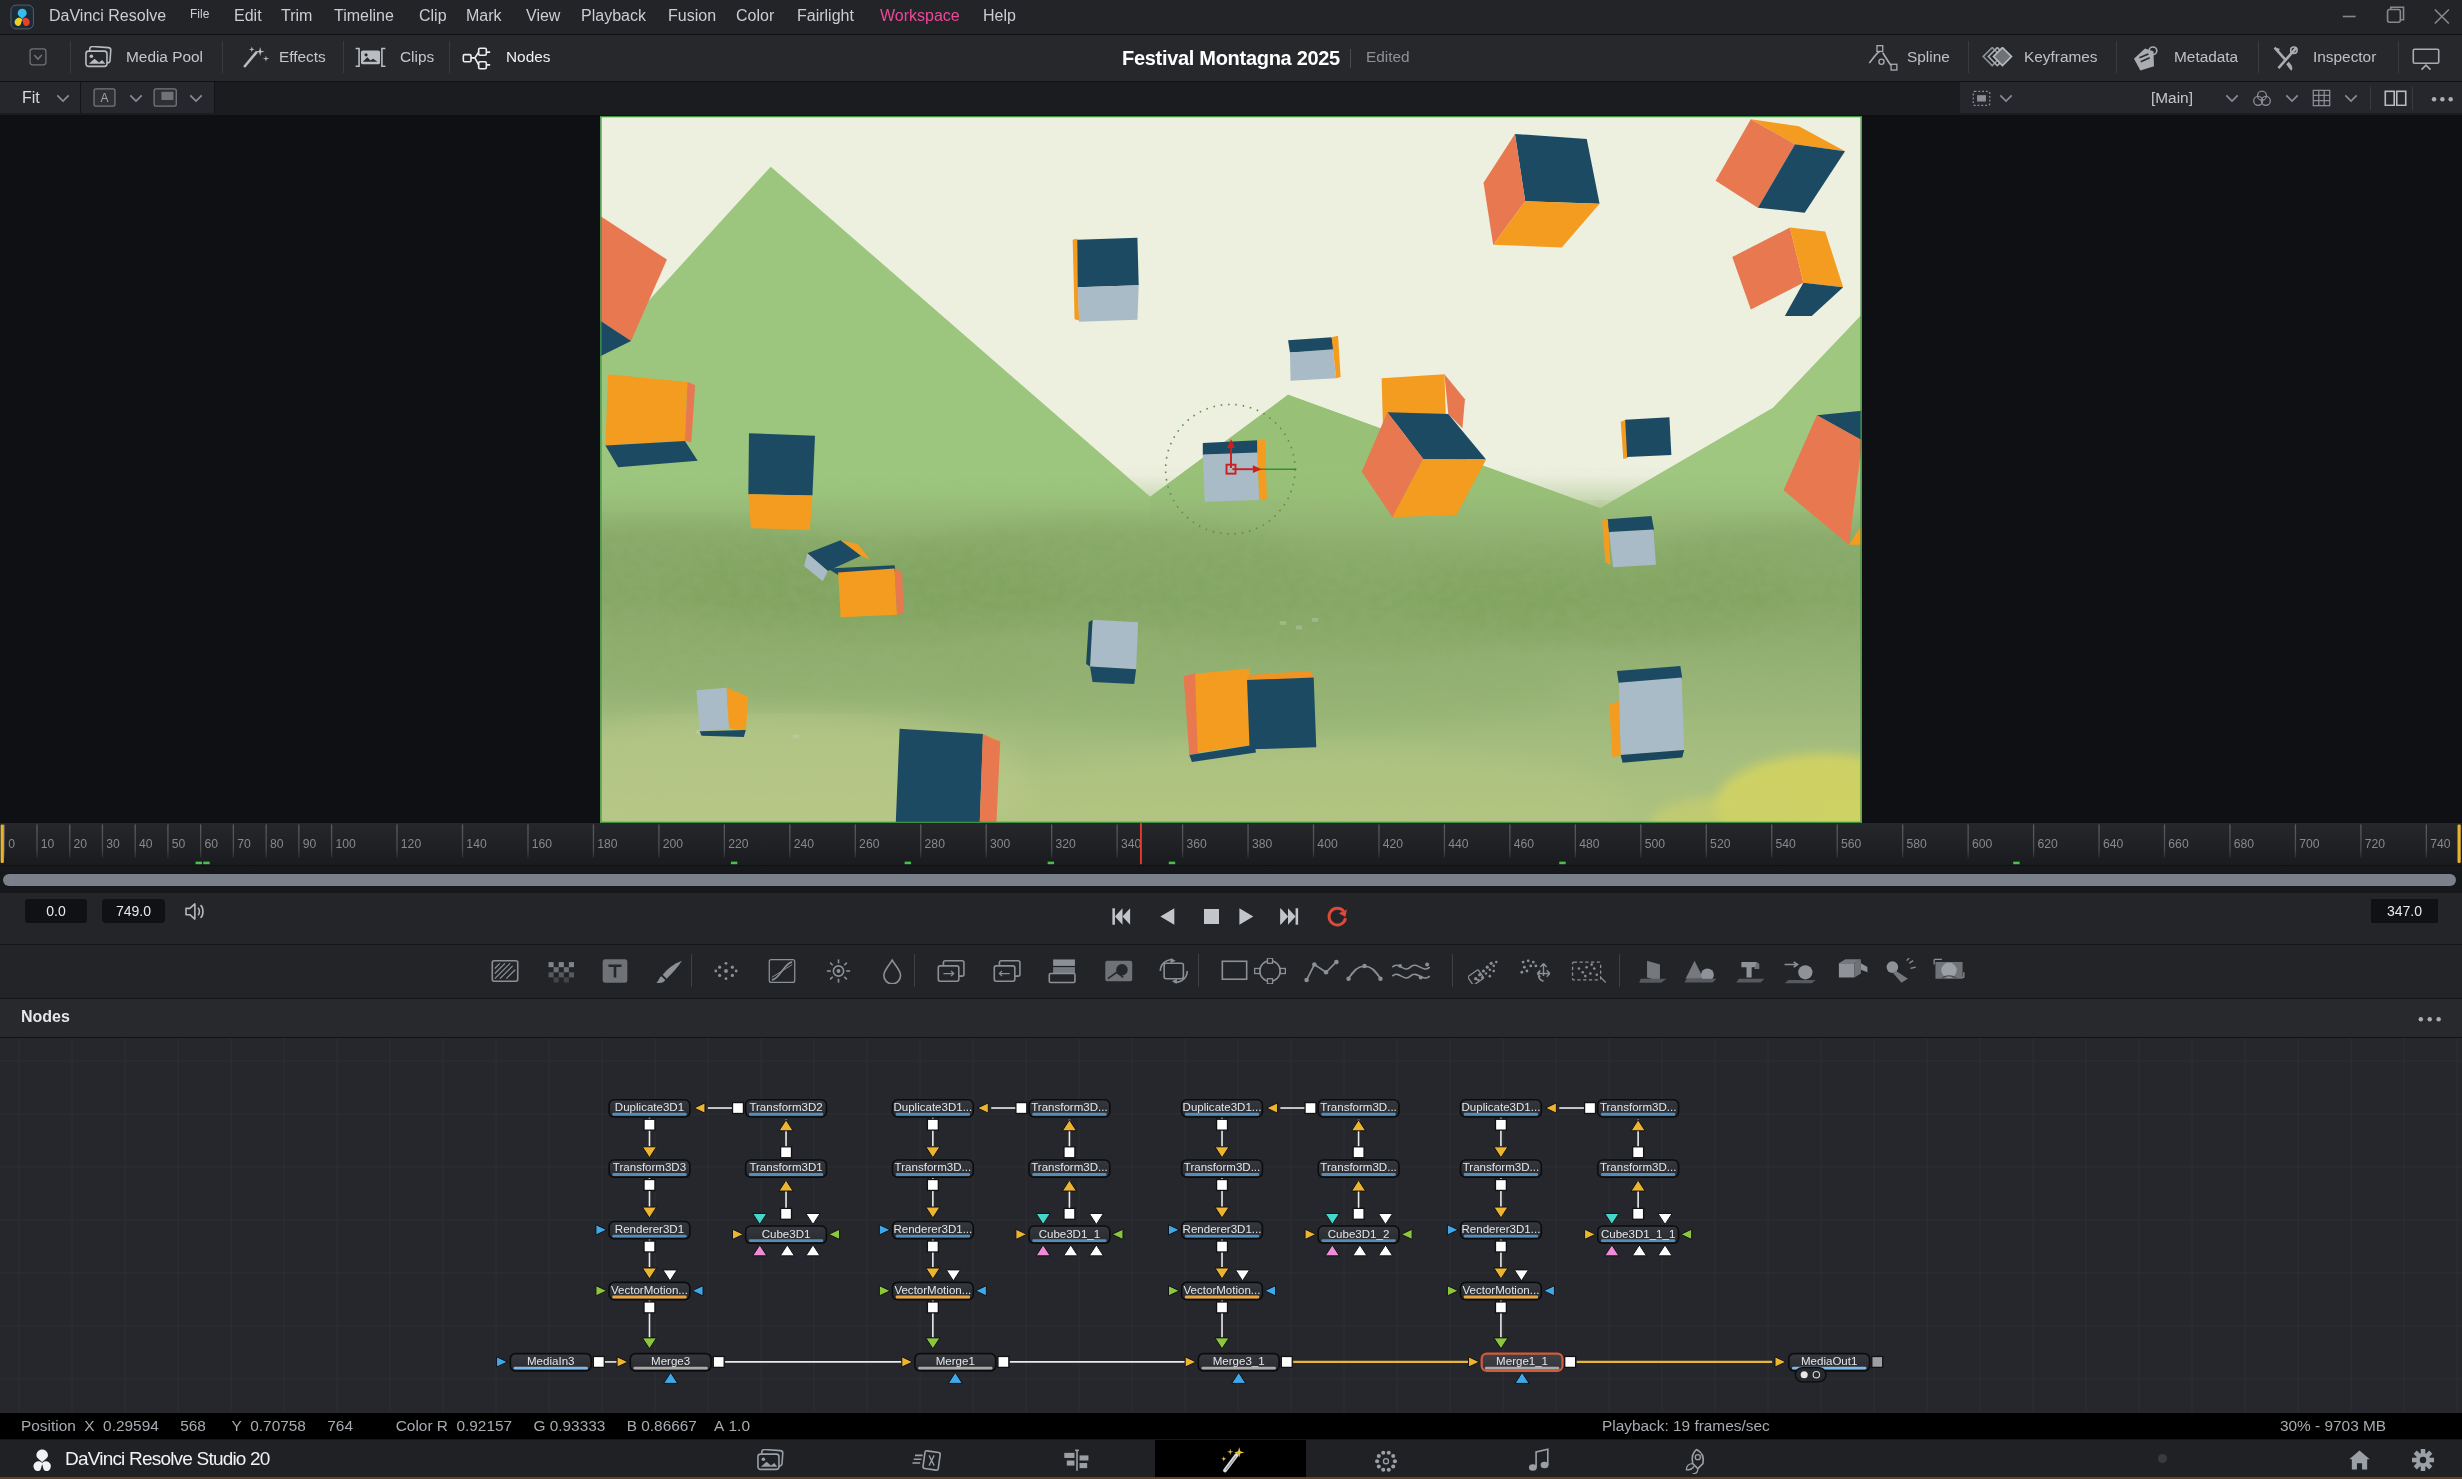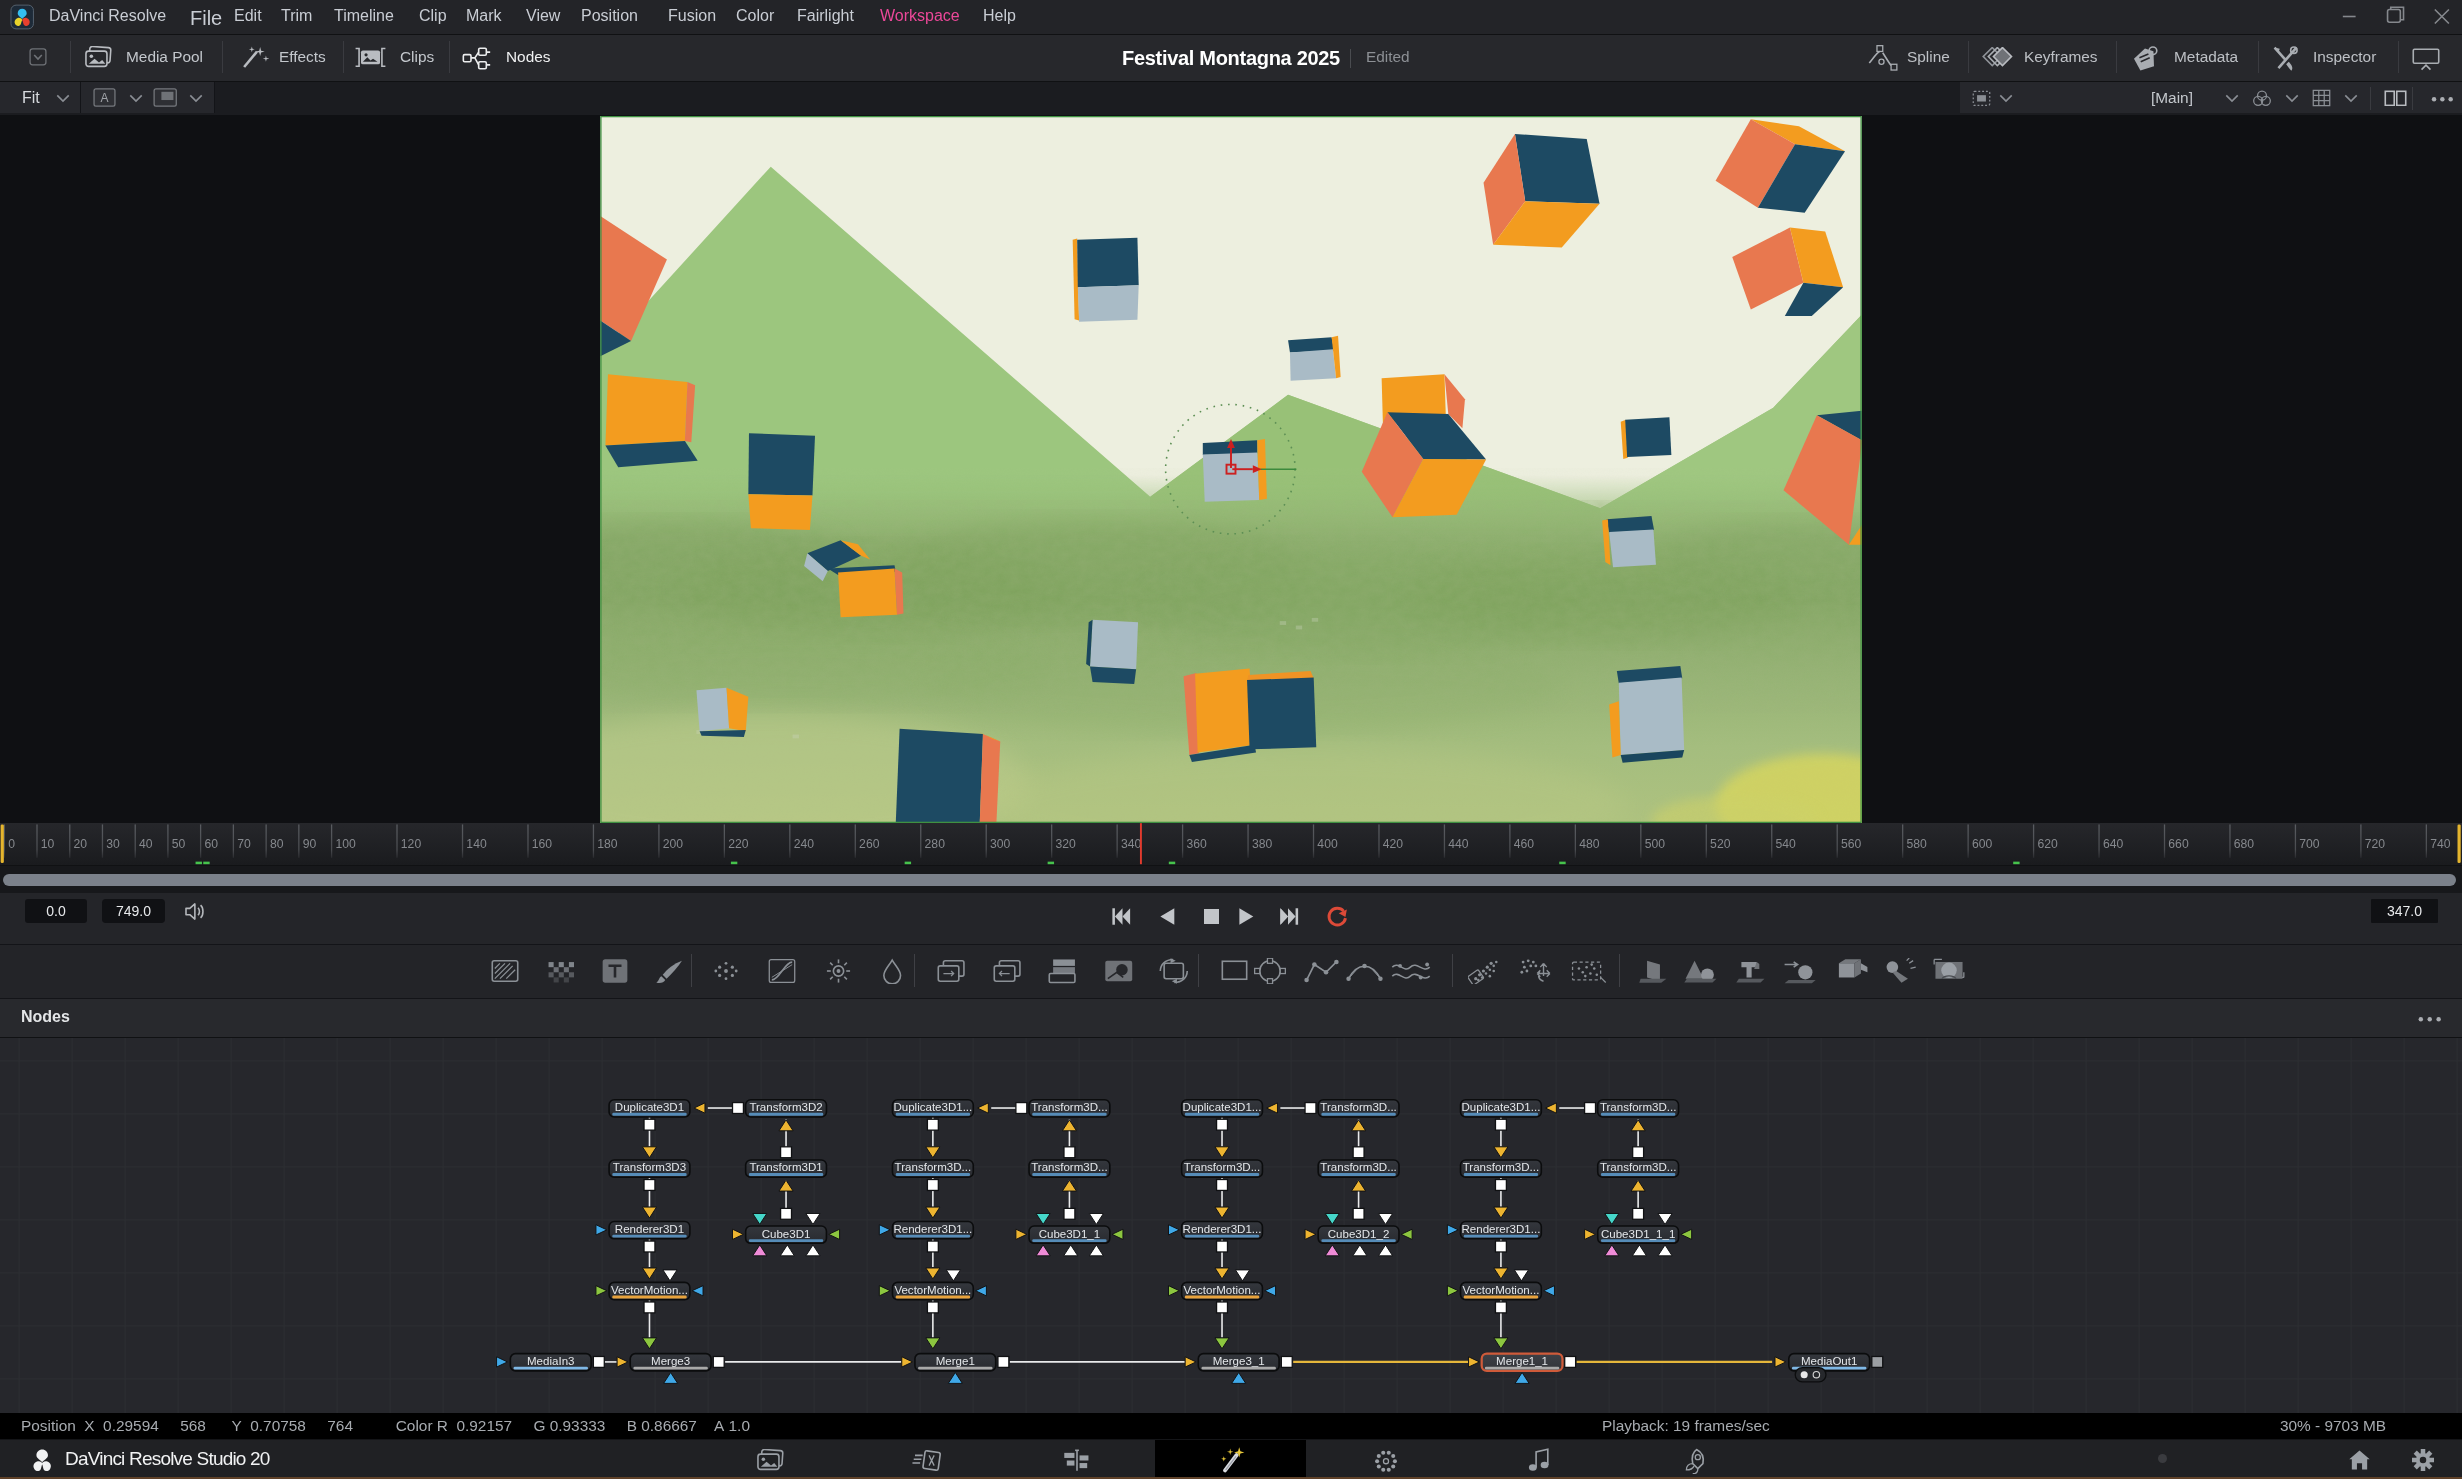--- a/index.html
+++ b/index.html
@@ -1,28 +1,28 @@
 <!DOCTYPE html>
 <html style="font-size:10.3px"><head><meta charset="utf-8"><style>html,body{margin:0;padding:0;width:2462px;height:1480px;background:#131416;overflow:hidden;font-family:"Liberation Sans",sans-serif;-webkit-font-smoothing:antialiased}.abs{position:absolute}.txt{position:absolute;white-space:nowrap}.sep{position:absolute;width:1.3px;background:#3a3b40}</style></head><body>
 <div class="abs" style="left:0;top:0;width:2462px;height:34px;background:#232428;border-bottom:1.3px solid #101113">
     <svg style="position:absolute;left:10.3px;top:3.8px" width="24.4" height="26" viewBox="0 0 38 40">
       <rect x="1.5" y="1.5" width="35" height="37" rx="8" fill="#1d2a38" stroke="#56636f" stroke-width="1.5"></rect>
       <path d="M19 7 C23 7 26 10 26 14 C26 18 21 20 19 23 C17 20 12 18 12 14 C12 10 15 7 19 7Z" fill="#35bdf0"></path>
       <path d="M8 31 C6 27 8 23 12 21.6 C15.5 20.5 19 23 19 25 C17 27.5 18 32 14.5 33.5 C12 34.5 9 33.5 8 31Z" fill="#e8d32b"></path>
       <path d="M30 31 C32 27 30 23 26 21.6 C22.5 20.5 19 23 19 25 C21 27.5 20 32 23.5 33.5 C26 34.5 29 33.5 30 31Z" fill="#e8402e"></path>
     </svg>
     <span class="txt" style="left:49px;top:7px;font-size:16px;color:#c9cdd4">DaVinci Resolve</span>
-    <span class="txt" style="left:190px;top:7px;font-size:20px;color:#c9cdd4">File</span>
+    <span class="txt" style="left:190px;top:7px;font-size:12px;color:#c9cdd4">File</span>
     <span class="txt" style="left:234px;top:7px;font-size:16px;color:#c9cdd4">Edit</span>
     <span class="txt" style="left:281px;top:7px;font-size:16px;color:#c9cdd4">Trim</span>
     <span class="txt" style="left:334px;top:7px;font-size:16px;color:#c9cdd4">Timeline</span>
     <span class="txt" style="left:419px;top:7px;font-size:16px;color:#c9cdd4">Clip</span>
     <span class="txt" style="left:466px;top:7px;font-size:16px;color:#c9cdd4">Mark</span>
     <span class="txt" style="left:526px;top:7px;font-size:16px;color:#c9cdd4">View</span>
-    <span class="txt" style="left:581px;top:7px;font-size:16px;color:#c9cdd4">Position</span>
+    <span class="txt" style="left:581px;top:7px;font-size:16px;color:#c9cdd4">Playback</span>
     <span class="txt" style="left:668px;top:7px;font-size:16px;color:#c9cdd4">Fusion</span>
     <span class="txt" style="left:736px;top:7px;font-size:16px;color:#c9cdd4">Color</span>
     <span class="txt" style="left:797px;top:7px;font-size:16px;color:#c9cdd4">Fairlight</span>
     <span class="txt" style="left:880px;top:7px;font-size:16px;color:#ec4899">Workspace</span>
     <span class="txt" style="left:983px;top:7px;font-size:16px;color:#c9cdd4">Help</span>
     <svg style="position:absolute;left:2339px;top:5.1px" width="115" height="23" viewBox="0 0 180 36">
       <line x1="6" y1="18" x2="26" y2="18" stroke="#85888d" stroke-width="2.5"></line>
       <rect x="76" y="7" width="20" height="20" rx="3" fill="none" stroke="#85888d" stroke-width="2.5"></rect>
       <path d="M81 7 L81 3.5 L101 3.5 L101 23 L96 23" fill="none" stroke="#85888d" stroke-width="2.5"></path>
       <path d="M150 7 L172 29 M172 7 L150 29" stroke="#85888d" stroke-width="2.5"></path>

